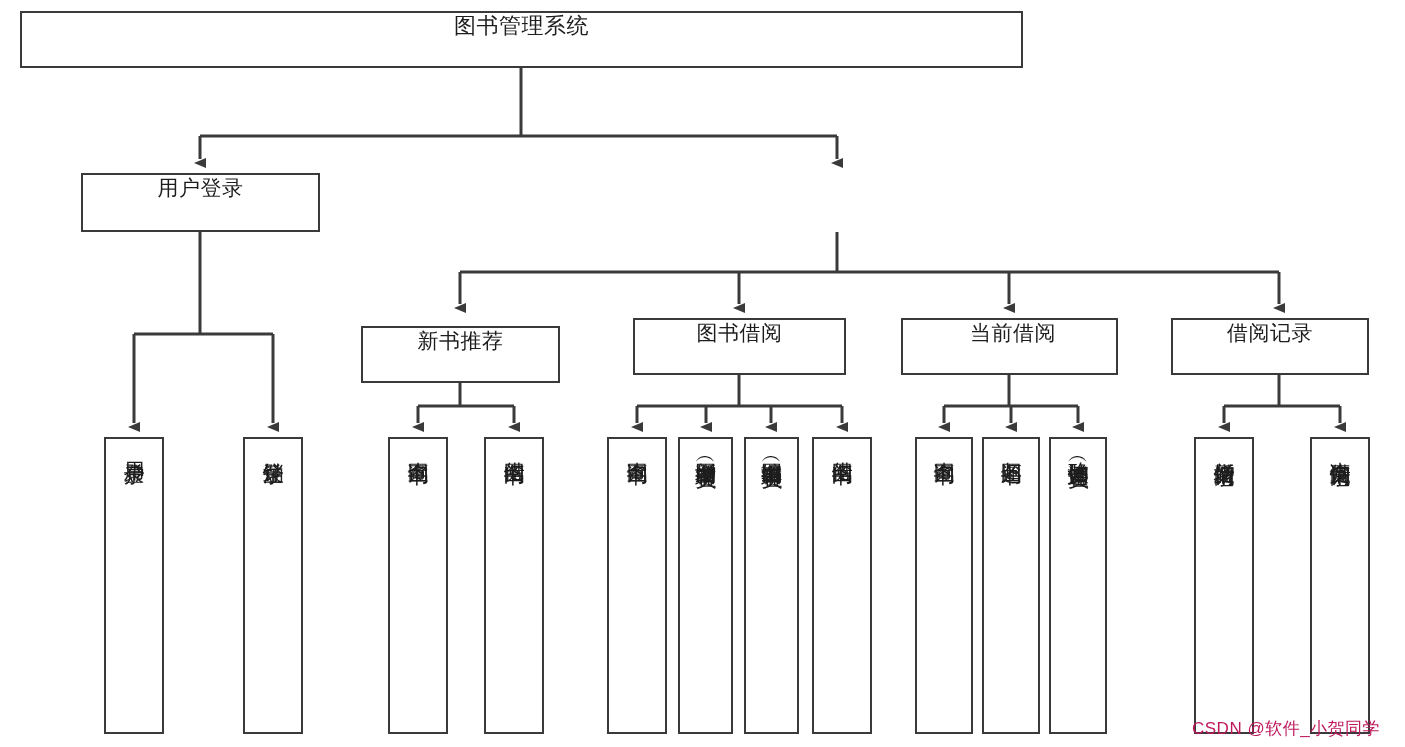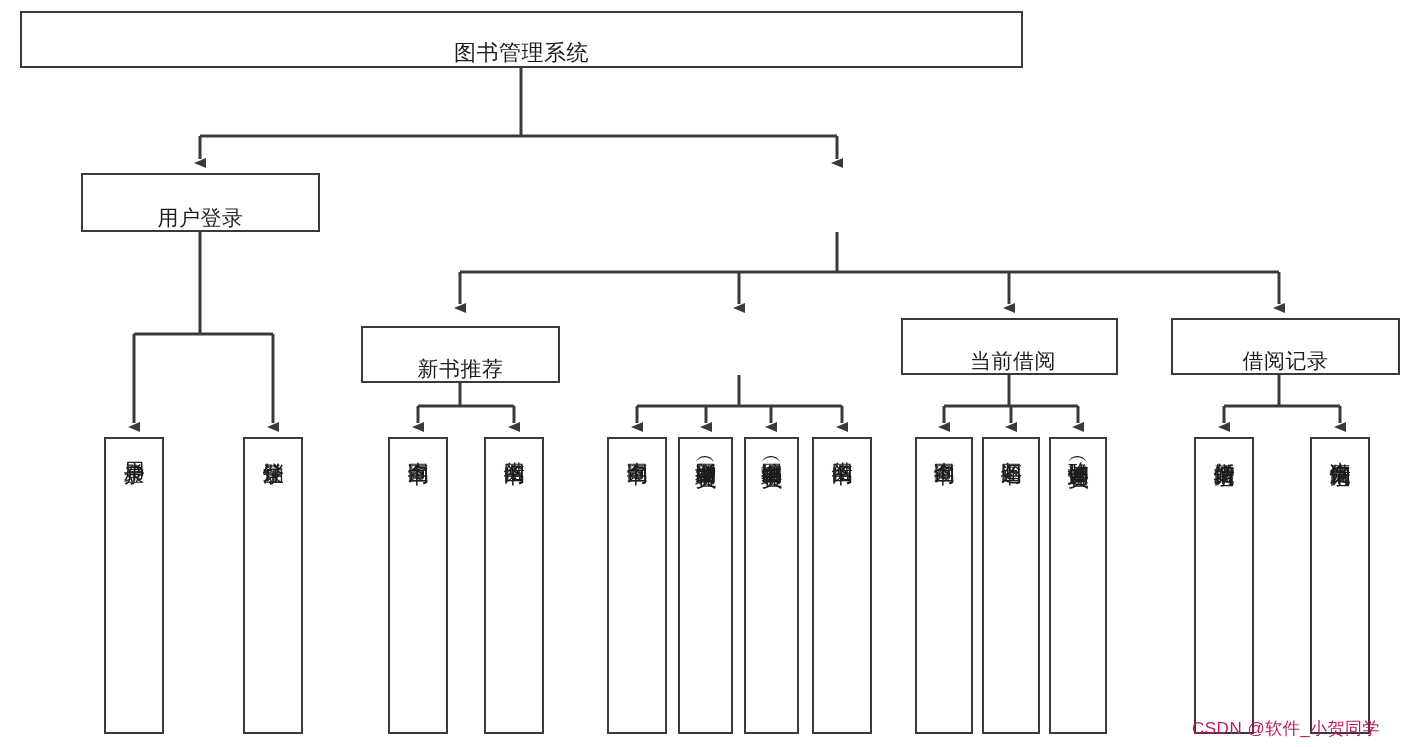--- a/index.html
+++ b/index.html
@@ -25,21 +25,21 @@
     width: 1405px;
     height: 747px;
     pointer-events: none;
   }
   .node {
     position: absolute;
     box-sizing: border-box;
     background: #ffffff;
     border: 2px solid #3a3a3a;
     display: flex;
-    align-items: flex-end;
+    align-items: flex-start;
     justify-content: center;
     color: #1d1d1d;
     z-index: 2;
   }
   .node-label {
     display: block;
     text-align: center;
     white-space: nowrap;
     letter-spacing: 0.5px;
   }
@@ -130,24 +130,27 @@
     <span class="node-label">图书管理系统</span>
   </div>
 
   <div class="node h" style="left: 81px; top: 173px; width: 239px; height: 59px;">
     <span class="node-label">用户登录</span>
   </div>
 
   <div class="node h" style="left: 361px; top: 326px; width: 199px; height: 57px;">
     <span class="node-label">新书推荐</span>
   </div>
+  <div class="node h" style="left: 633px; top: 318px; width: 213px; height: 57px;">
+    <span class="node-label">图书借阅</span>
+  </div>
   <div class="node h" style="left: 901px; top: 318px; width: 217px; height: 57px; padding-left: 7px;">
     <span class="node-label">当前借阅</span>
   </div>
-  <div class="node h" style="left: 1171px; top: 318px; width: 229px; height: 57px;">
+  <div class="node h" style="left: 1171px; top: 318px; width: 198px; height: 57px;">
     <span class="node-label">借阅记录</span>
   </div>
 
   <div class="node v" style="left: 104px; top: 437px; width: 60px; height: 297px;">
     <span class="node-label">用户登录</span>
   </div>
   <div class="node v" style="left: 243px; top: 437px; width: 60px; height: 297px;">
     <span class="node-label">注销登录</span>
   </div>
   <div class="node v" style="left: 388px; top: 437px; width: 60px; height: 297px;">

